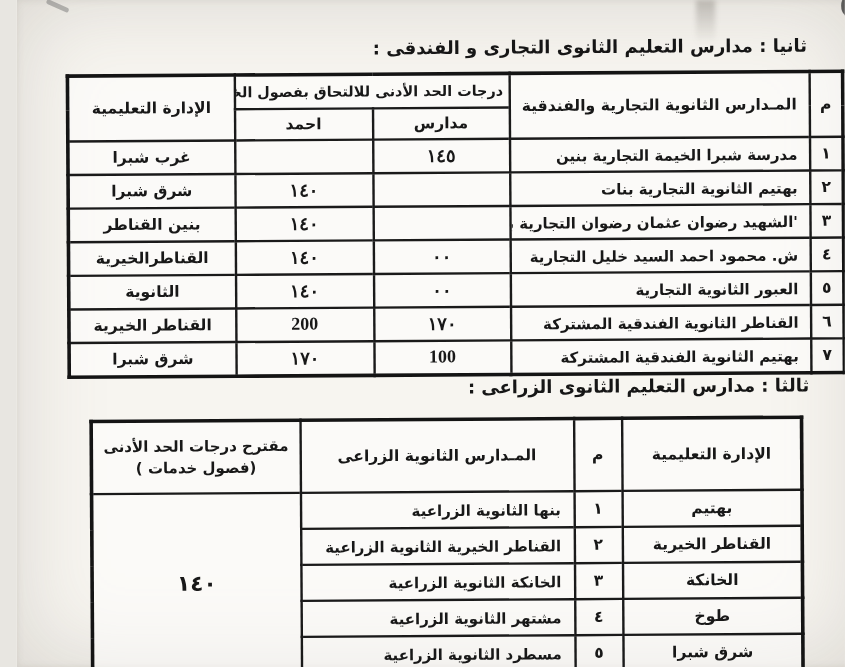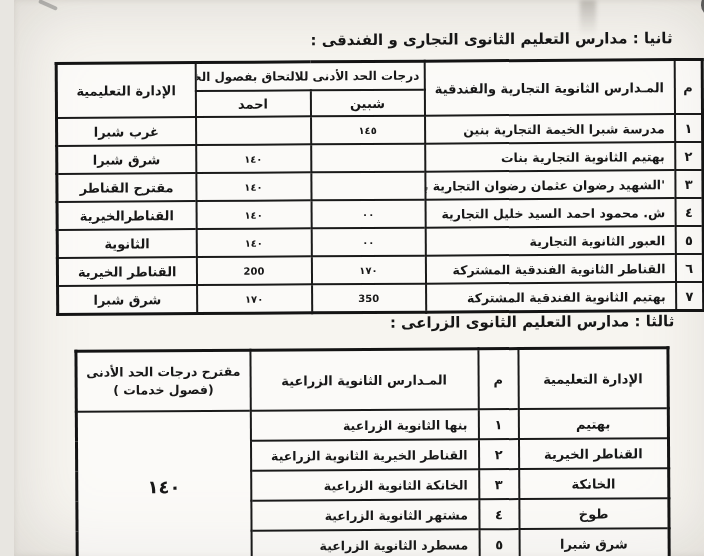--- a/index.html
+++ b/index.html
@@ -33,21 +33,21 @@
     font-size:13px; color:#181818;
   }
 
   #commercial-table { position:absolute; left:42px; top:60px; width:646px; }
   #commercial-table .hdr1 th { height:26px; }
   #commercial-table .hdr2 th { height:24px; }
   #commercial-table tbody td { height:26px; }
   #commercial-table th.grades-hdr { font-size:12px; }
   #commercial-table td.cell-school { text-align:right; padding-right:9px; font-size:12.5px; }
   #commercial-table td.cell-num { font-size:13px; }
-  #commercial-table td.cell-grade { font-size:10px; }
+  #commercial-table td.cell-grade { font-size:15px;font-family:Liberation Serif, serif; }
 
   #agricultural-table { position:absolute; left:60px; top:348px; width:592px; }
   #agricultural-table thead th { height:58px; }
   #agricultural-table tbody td { height:28px; }
   #agricultural-table td.cell-school { text-align:right; padding-right:10px; font-size:12.5px; }
   #agricultural-table td.cell-min { font-size:18px; }
   .two-line { line-height:1.45; font-size:12.5px; }
 
   
   .mark-tl { position:absolute; left:24px; top:3px; width:20px; height:4px;
@@ -82,21 +82,21 @@
           <col style="width:139px">
       </colgroup>
       <thead>
         <tr class="hdr1">
           <th rowspan="2">م</th>
           <th rowspan="2">المـدارس الثانوية التجارية والفندقية</th>
           <th colspan="2" class="grades-hdr">درجات الحد الأدنى للالتحاق بفصول الخدمات</th>
           <th rowspan="2">الإدارة التعليمية</th>
         </tr>
         <tr class="hdr2">
-          <th>شبين</th>
+          <th>مدارس</th>
           <th>احمد</th>
         </tr>
       </thead>
       <tbody>
         <tr>
           <td class="cell-num">١</td>
           <td class="cell-school">مدرسة شبرا الخيمة التجارية بنين</td>
           <td class="cell-grade">١٤٥</td>
           <td class="cell-grade"></td>
           <td>غرب شبرا</td>
@@ -106,21 +106,21 @@
           <td class="cell-school">بهتيم الثانوية التجارية بنات</td>
           <td class="cell-grade"></td>
           <td class="cell-grade">١٤٠</td>
           <td>شرق شبرا</td>
         </tr>
         <tr>
           <td class="cell-num">٣</td>
           <td class="cell-school">'الشهيد رضوان عثمان رضوان التجارية بنات</td>
           <td class="cell-grade"></td>
           <td class="cell-grade">١٤٠</td>
-          <td>مقترح القناطر</td>
+          <td>بنين القناطر</td>
         </tr>
         <tr>
           <td class="cell-num">٤</td>
           <td class="cell-school">ش. محمود احمد السيد خليل التجارية</td>
           <td class="cell-grade">٠٠</td>
           <td class="cell-grade">١٤٠</td>
           <td>القناطرالخيرية</td>
         </tr>
         <tr>
           <td class="cell-num">٥</td>
@@ -132,41 +132,41 @@
         <tr>
           <td class="cell-num">٦</td>
           <td class="cell-school">القناطر الثانوية الفندقية المشتركة</td>
           <td class="cell-grade">١٧٠</td>
           <td class="cell-grade">200</td>
           <td>القناطر الخيرية</td>
         </tr>
         <tr>
           <td class="cell-num">٧</td>
           <td class="cell-school">بهتيم الثانوية الفندقية المشتركة</td>
-          <td class="cell-grade">350</td>
+          <td class="cell-grade">100</td>
           <td class="cell-grade">١٧٠</td>
           <td>شرق شبرا</td>
         </tr>
       </tbody>
     </table>
 
     <div class="doc-title" id="title-agricultural">ثالثا : مدارس التعليم الثانوى الزراعى :</div>
 
     <table id="agricultural-table">
       <colgroup>
         <col style="width:150px">
           <col style="width:40px">
           <col style="width:228px">
           <col style="width:174px">
       </colgroup>
       <thead>
         <tr>
           <th>الإدارة التعليمية</th>
           <th>م</th>
-          <th>المـدارس الثانوية الزراعية</th>
+          <th>المـدارس الثانوية الزراعى</th>
           <th>
             <div class="two-line">
               <div>مقترح درجات الحد الأدنى</div>
               <div>(فصول خدمات )</div>
             </div>
           </th>
         </tr>
       </thead>
       <tbody>
         <tr>

